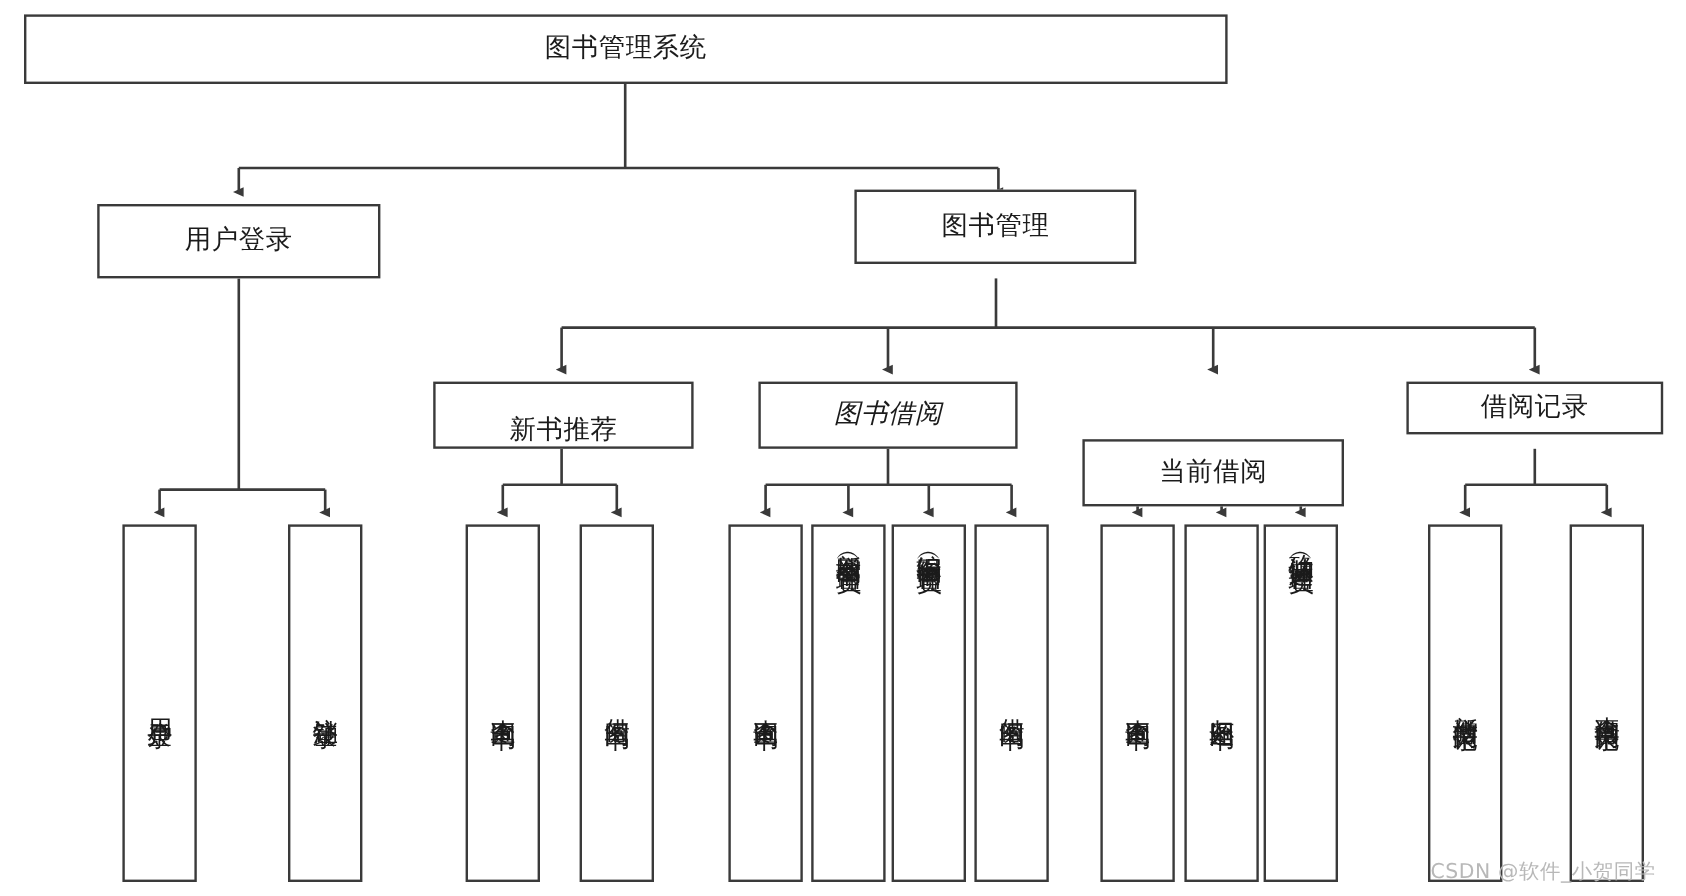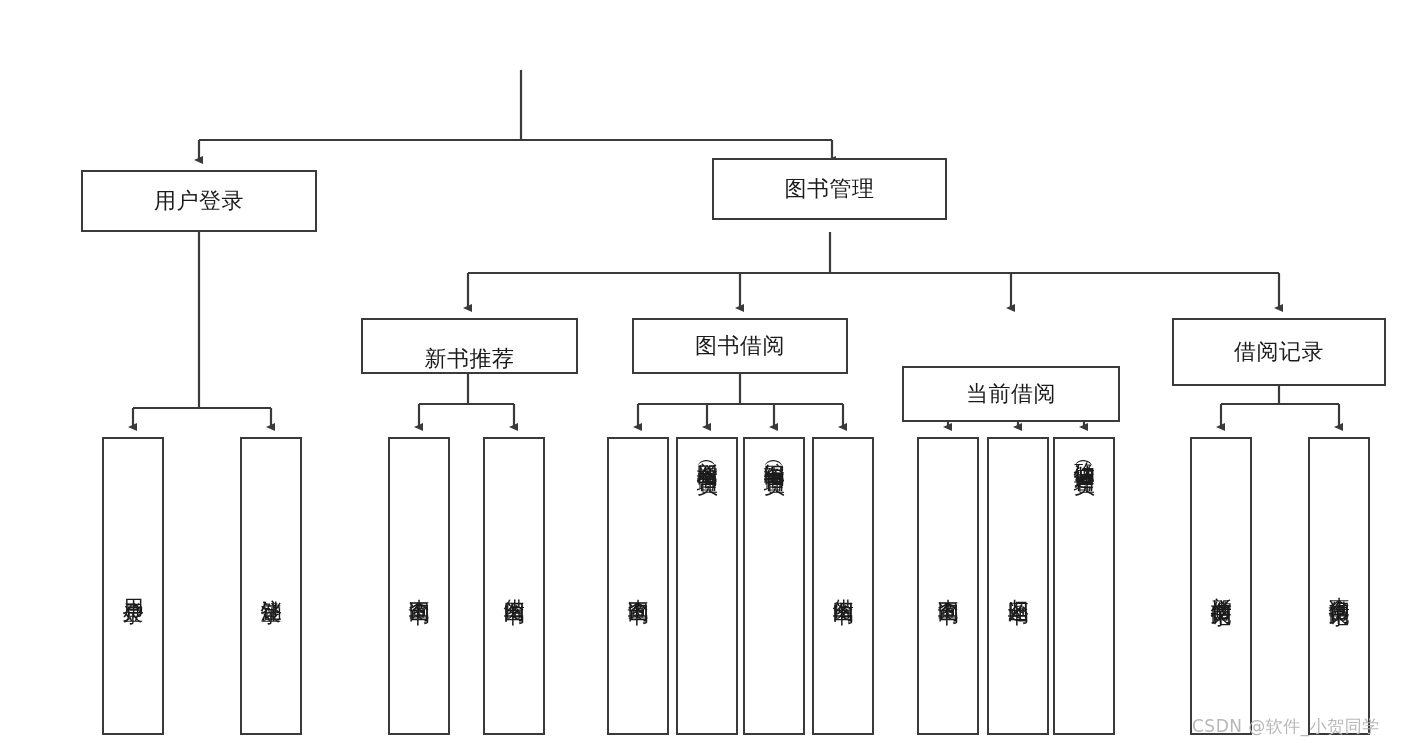--- a/index.html
+++ b/index.html
@@ -114,38 +114,41 @@
       <path d="M1018,404 L1018,427" marker-end="url(#arrow)"></path>
       <path d="M1084,404 L1084,427" marker-end="url(#arrow)"></path>
 
       <path d="M1279,374 L1279,404"></path>
       <path d="M1221,404 L1339,404"></path>
       <path d="M1221,404 L1221,427" marker-end="url(#arrow)"></path>
       <path d="M1339,404 L1339,427" marker-end="url(#arrow)"></path>
     </g>
   </svg>
 
+  <div class="node node-h" style="left:20px; top:12px; width:1003px; height:58px;">
+    <span>图书管理系统</span>
+  </div>
 
   <div class="node node-h" style="left:81px; top:170px; width:236px; height:62px;">
     <span>用户登录</span>
   </div>
   <div class="node node-h" style="left:712px; top:158px; width:235px; height:62px;">
     <span>图书管理</span>
   </div>
 
   <div class="node node-h" style="left:361px; top:318px; width:217px; height:56px;align-items:flex-end;">
     <span>新书推荐</span>
   </div>
-  <div class="node node-h" style="left:632px; top:318px; width:216px; height:56px;">
+  <div class="node node-h" style="left:632px; top:318px; width:216px; height:56px;font-style:italic;">
     <span>图书借阅</span>
   </div>
   <div class="node node-h" style="left:902px; top:318px; width:218px; height:56px;margin-top:48px;">
     <span>当前借阅</span>
   </div>
-  <div class="node node-h" style="left:1172px; top:318px; width:214px; height:68px;align-items:center;">
+  <div class="node node-h" style="left:1172px; top:318px; width:214px; height:44px;align-items:center;">
     <span>借阅记录</span>
   </div>
 
   <div class="node node-leaf centered" style="left:102px; top:437px; width:62px; height:298px;">
     <span class="vtext">用户登录</span>
   </div>
   <div class="node node-leaf centered" style="left:240px; top:437px; width:62px; height:298px;">
     <span class="vtext">注销登录</span>
   </div>
 

